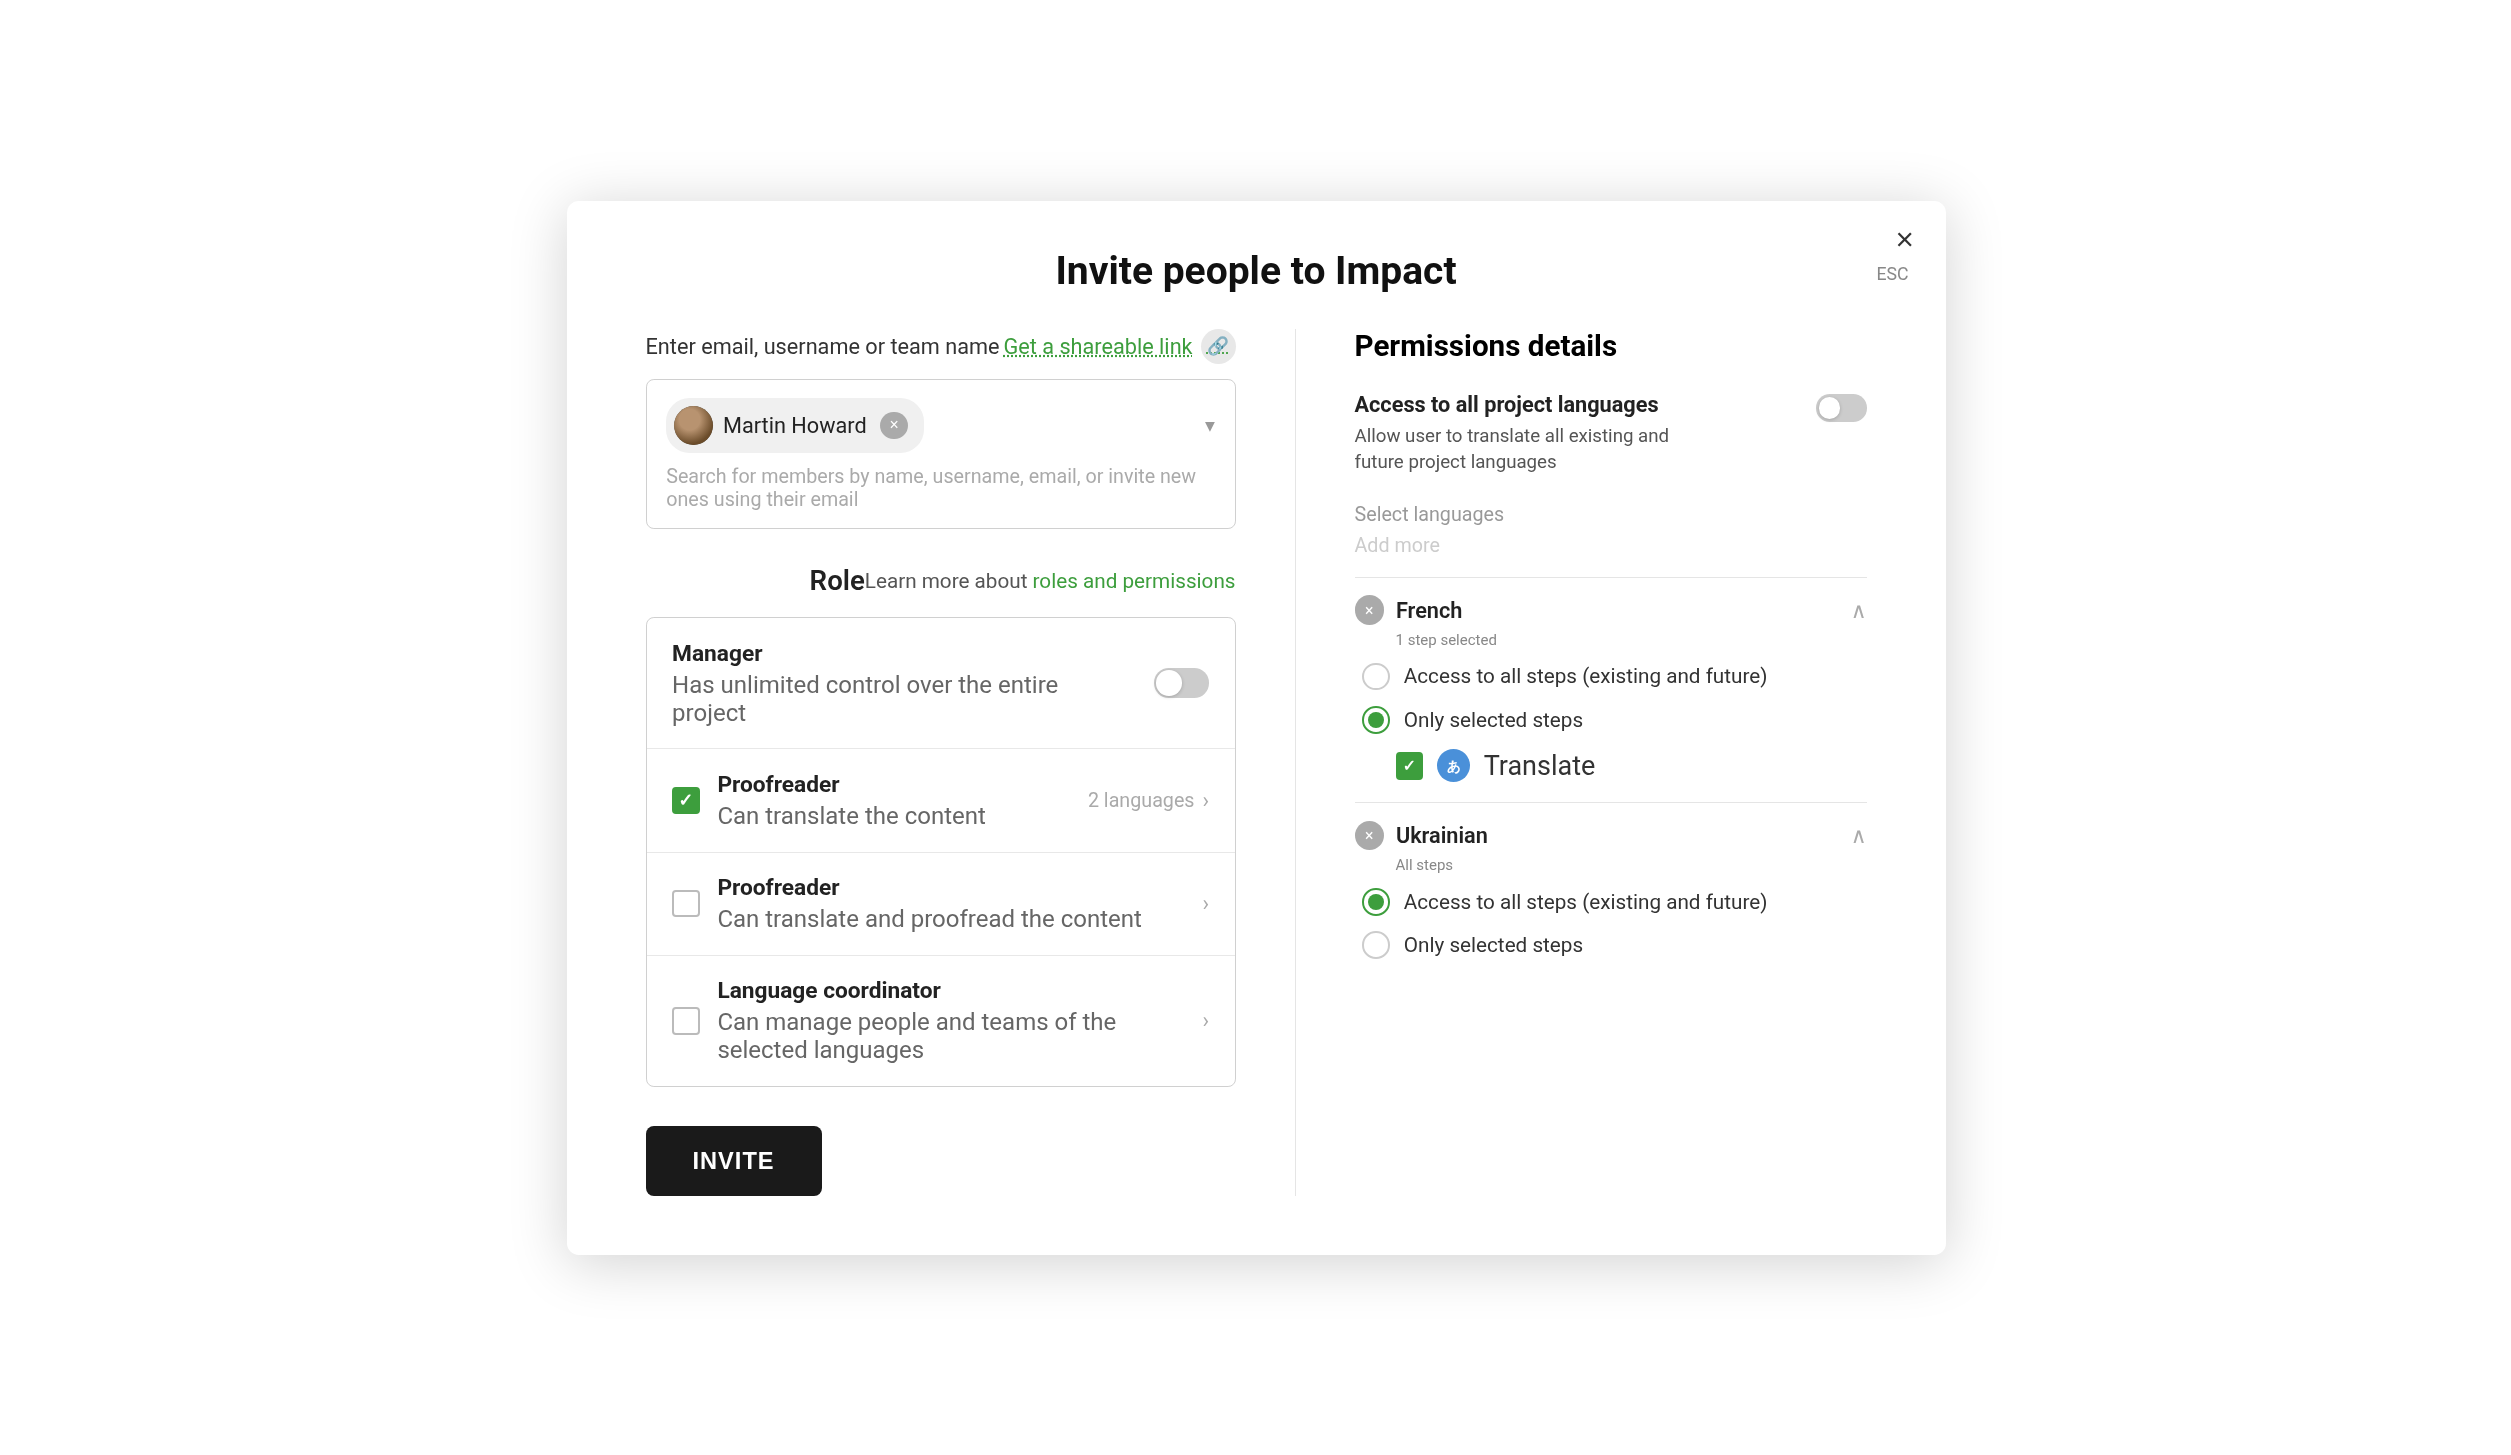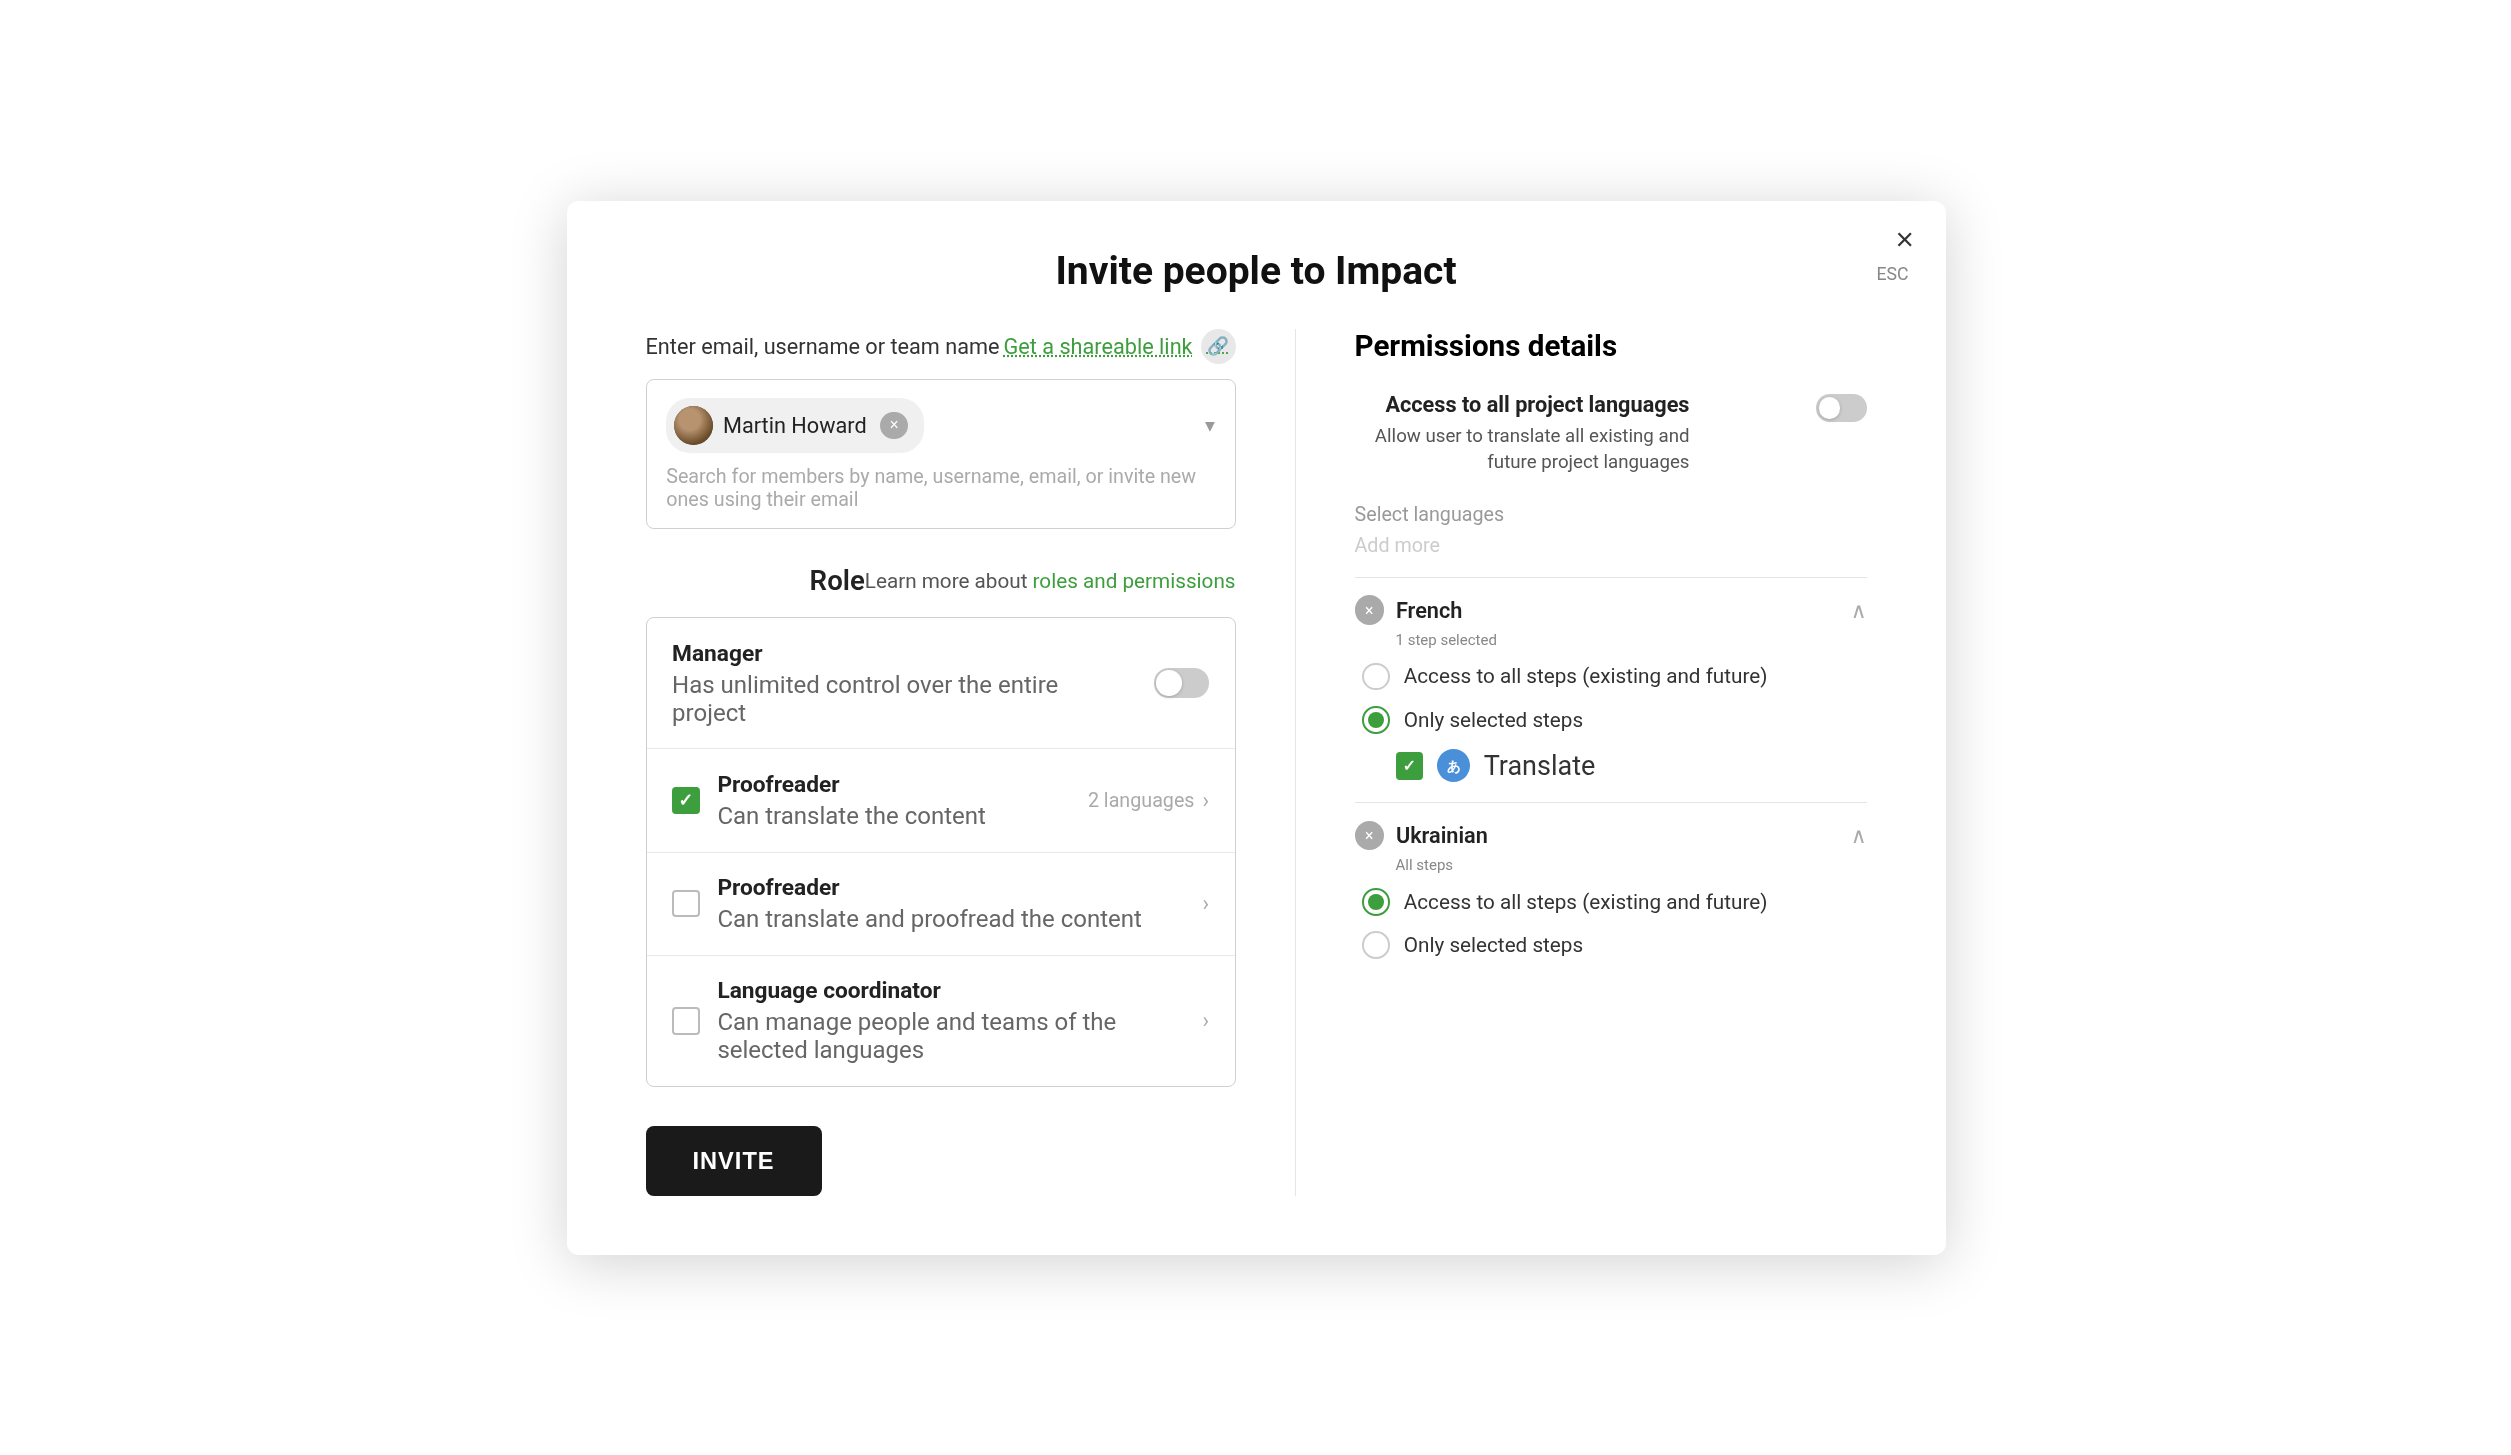--- a/index.html
+++ b/index.html
@@ -279,21 +279,20 @@
       margin-bottom: 29.6px;
     }
     .perm-section {
       margin-bottom: 27.6px;
     }
     .perm-row {
       display: flex;
       align-items: flex-start;
       justify-content: space-between;
       margin-bottom: 26px;
-      text-align: right;
     }
     .perm-name {
       font-size: 21.7px;
       font-weight: 700;
       color: #222;
       margin-bottom: 5.9px;
     }
     .perm-desc {
       font-size: 18.7px;
       color: #555;

